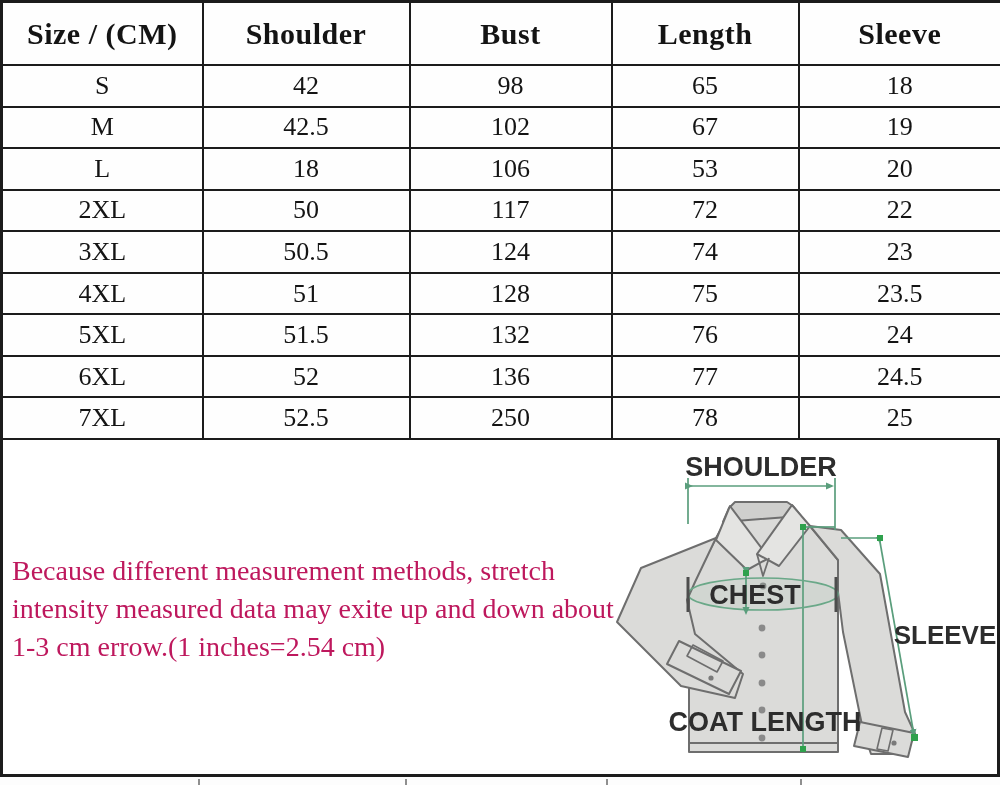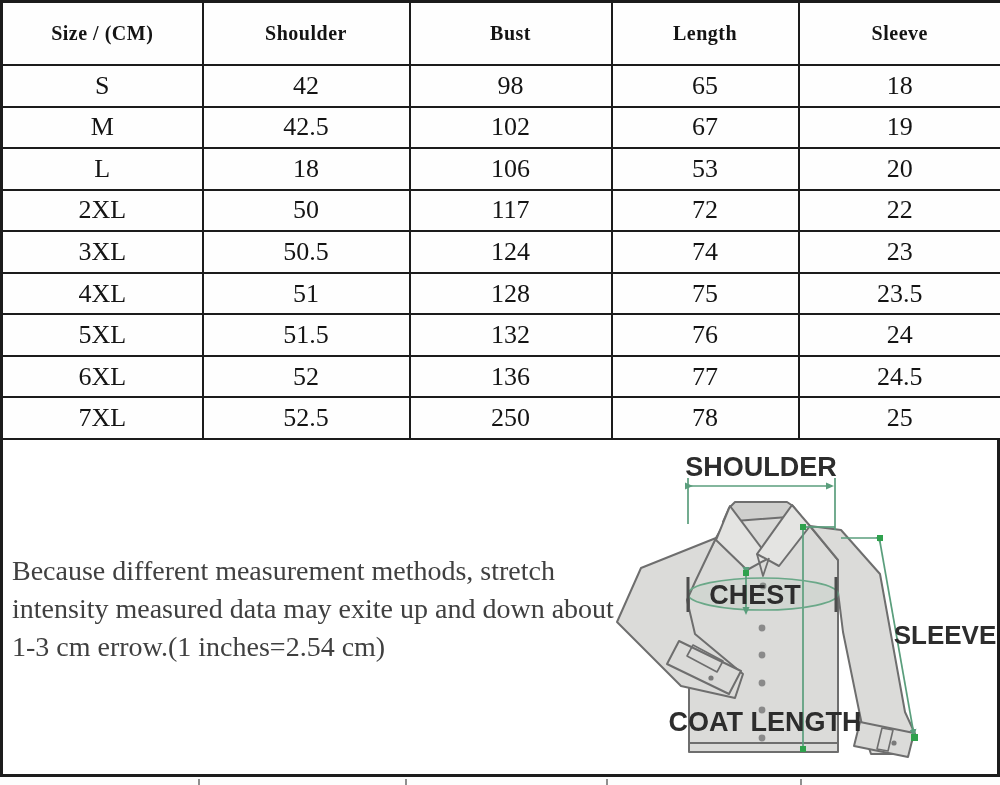--- a/index.html
+++ b/index.html
@@ -10,38 +10,38 @@
   
   table.size-table{
     position:absolute;top:0;left:0;width:1000px;height:440px;
     border-collapse:collapse;table-layout:fixed;background:#fefefe;
   }
   table.size-table th,table.size-table td{
     border:2px solid #1c1c1c;text-align:center;vertical-align:middle;
     padding:0;overflow:hidden;white-space:nowrap;
   }
   table.size-table thead th{
-    height:61px;font-size:20px;font-weight:bold;letter-spacing:0.5px;
+    height:61px;font-size:30px;font-weight:bold;letter-spacing:0.5px;
     border-top:3px solid #1c1c1c;
   }
   table.size-table thead th:first-child{border-left:3px solid #1c1c1c;}
   table.size-table thead th:last-child{border-right:3px solid #1c1c1c;}
   table.size-table tbody td{font-size:26px;height:35px;}
   table.size-table tbody td:first-child{border-left:3px solid #1c1c1c;}
   table.size-table tbody td:last-child{border-right:3px solid #1c1c1c;text-align:center;}
   
   .diagram-box{
     position:absolute;top:440px;left:0;width:1000px;height:337px;
     box-sizing:border-box;background:#ffffff;
     border-left:3px solid #1c1c1c;border-right:3px solid #1c1c1c;
     border-bottom:3px solid #1c1c1c;
   }
   .note{
     position:absolute;left:9px;top:112px;width:622px;margin:0;
-    font-size:28px;line-height:38px;color:#404040;
+    font-size:28px;line-height:38px;color:#be185d;
     font-family:"Liberation Serif",serif;
   }
   svg.shirt{position:absolute;left:580px;top:2px;width:418px;height:332px;}
   svg.shirt text{
     font-family:"Liberation Sans",sans-serif;font-weight:bold;fill:#2d2d2d;
   }
   
   .bottom-strip{position:absolute;top:777px;left:0;width:1000px;height:8px;background:#fdfdfd;}
   .bottom-strip .stub{position:absolute;bottom:0;width:2px;height:6px;background:#8f8f8f;}
 </style>

